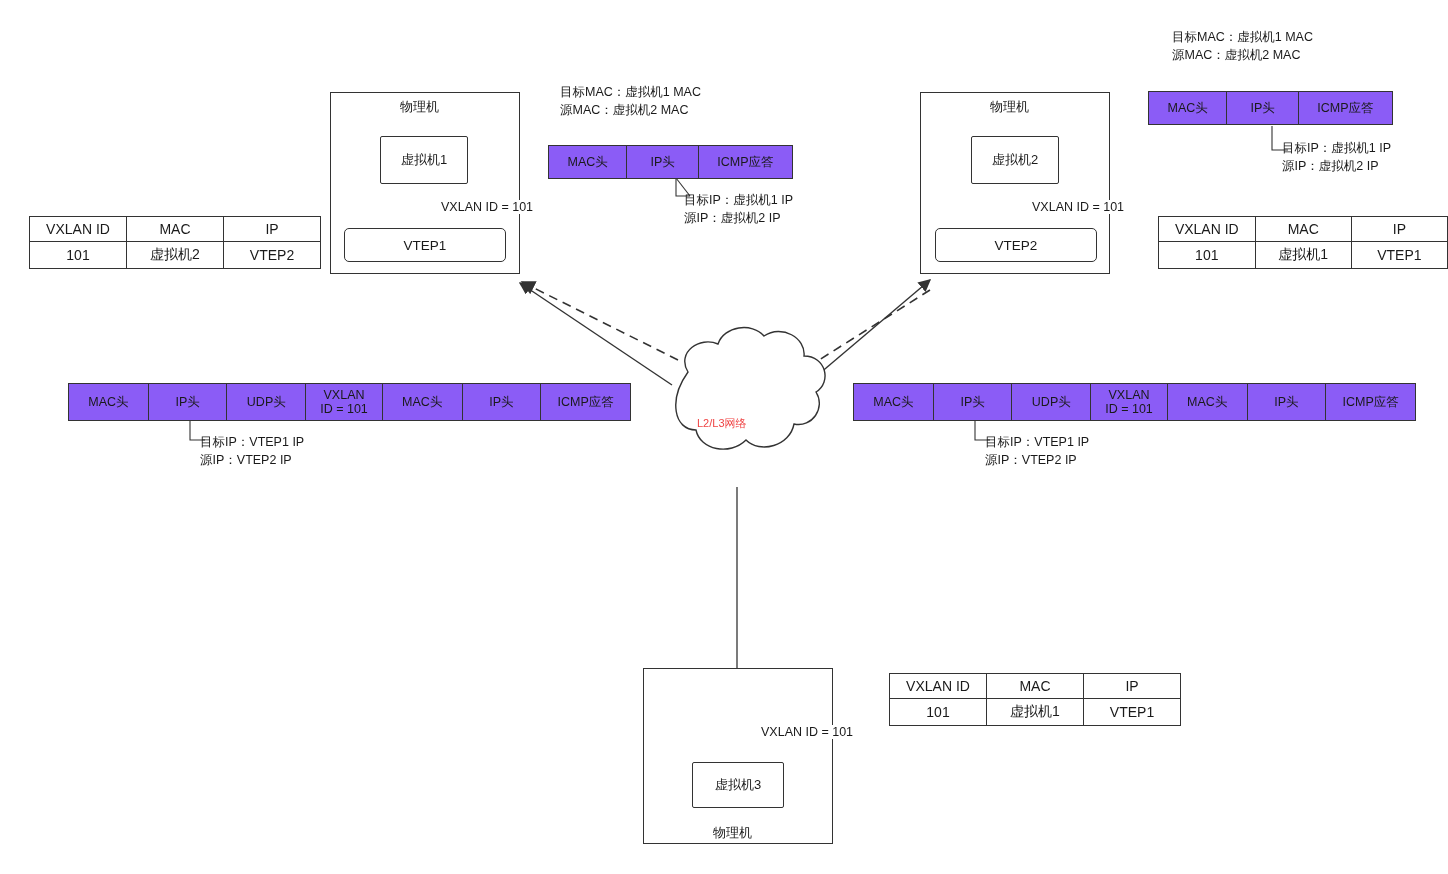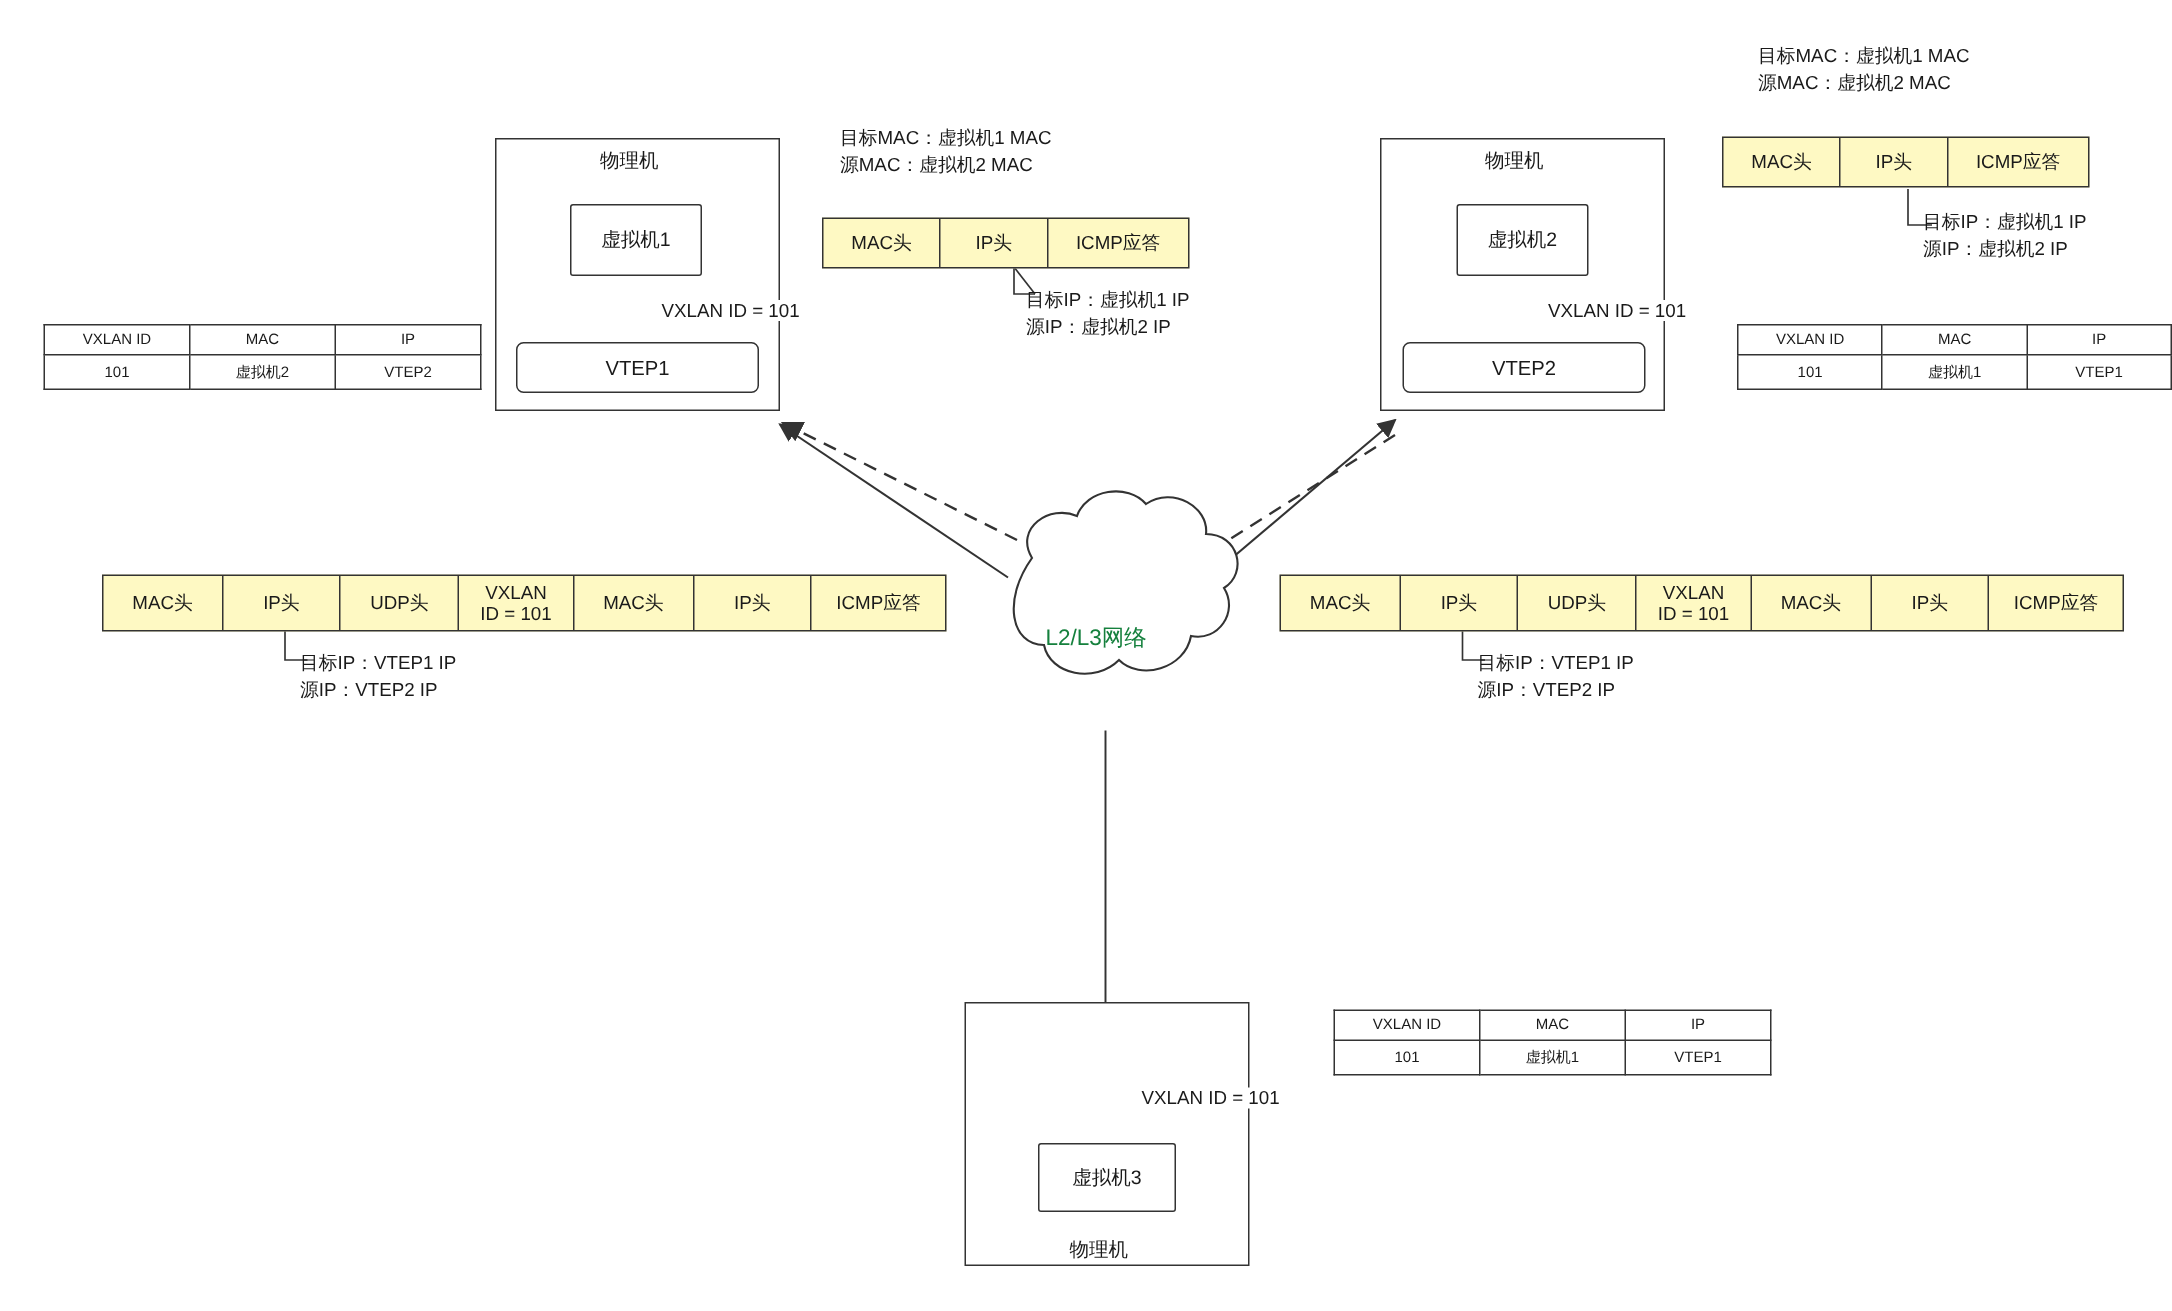--- a/index.html
+++ b/index.html
@@ -61,42 +61,42 @@
     justify-content: center;
     font-size: 13.5px;
     border-radius: 5px;
   }
 
   
   .packet {
     position: absolute;
     display: flex;
     border: 1.2px solid #333;
-    background: #fef9c3;
+    background: #8b5cf6;
     box-sizing: border-box;
   }
   .packet .cell {
     border-right: 1.2px solid #333;
     display: flex;
     align-items: center;
     justify-content: center;
     font-size: 12.5px;
     text-align: center;
     line-height: 1.15;
     box-sizing: border-box;
     padding: 0 2px;
   }
   .packet .cell:last-child { border-right: none; }
 
   
   .tbl {
     position: absolute;
     border-collapse: collapse;
     background: #fff;
-    font-size: 10px;
+    font-size: 14px;
   }
   .tbl td {
     border: 1.2px solid #333;
     text-align: center;
     padding: 4px 6px;
     white-space: nowrap;
   }
 
   
   .note {
@@ -109,23 +109,23 @@
   .edge-label {
     position: absolute;
     font-size: 12.5px;
     white-space: nowrap;
     color: #1a1a1a;
     background: #fff;
     padding: 0 1px;
   }
   .cloud-label {
     position: absolute;
-    font-size: 15px;
-    white-space: nowrap;
-    color: #15803d;
+    font-size: 11px;
+    white-space: nowrap;
+    color: #ef4444;
   }
 </style>
 </head>
 <body>
 
 <div id="canvas">
 
   <svg class="lines" viewBox="0 0 1448 874">
     <defs>
       <marker id="arrowSolid" markerWidth="9" markerHeight="9" refX="8" refY="4.5" orient="auto">

